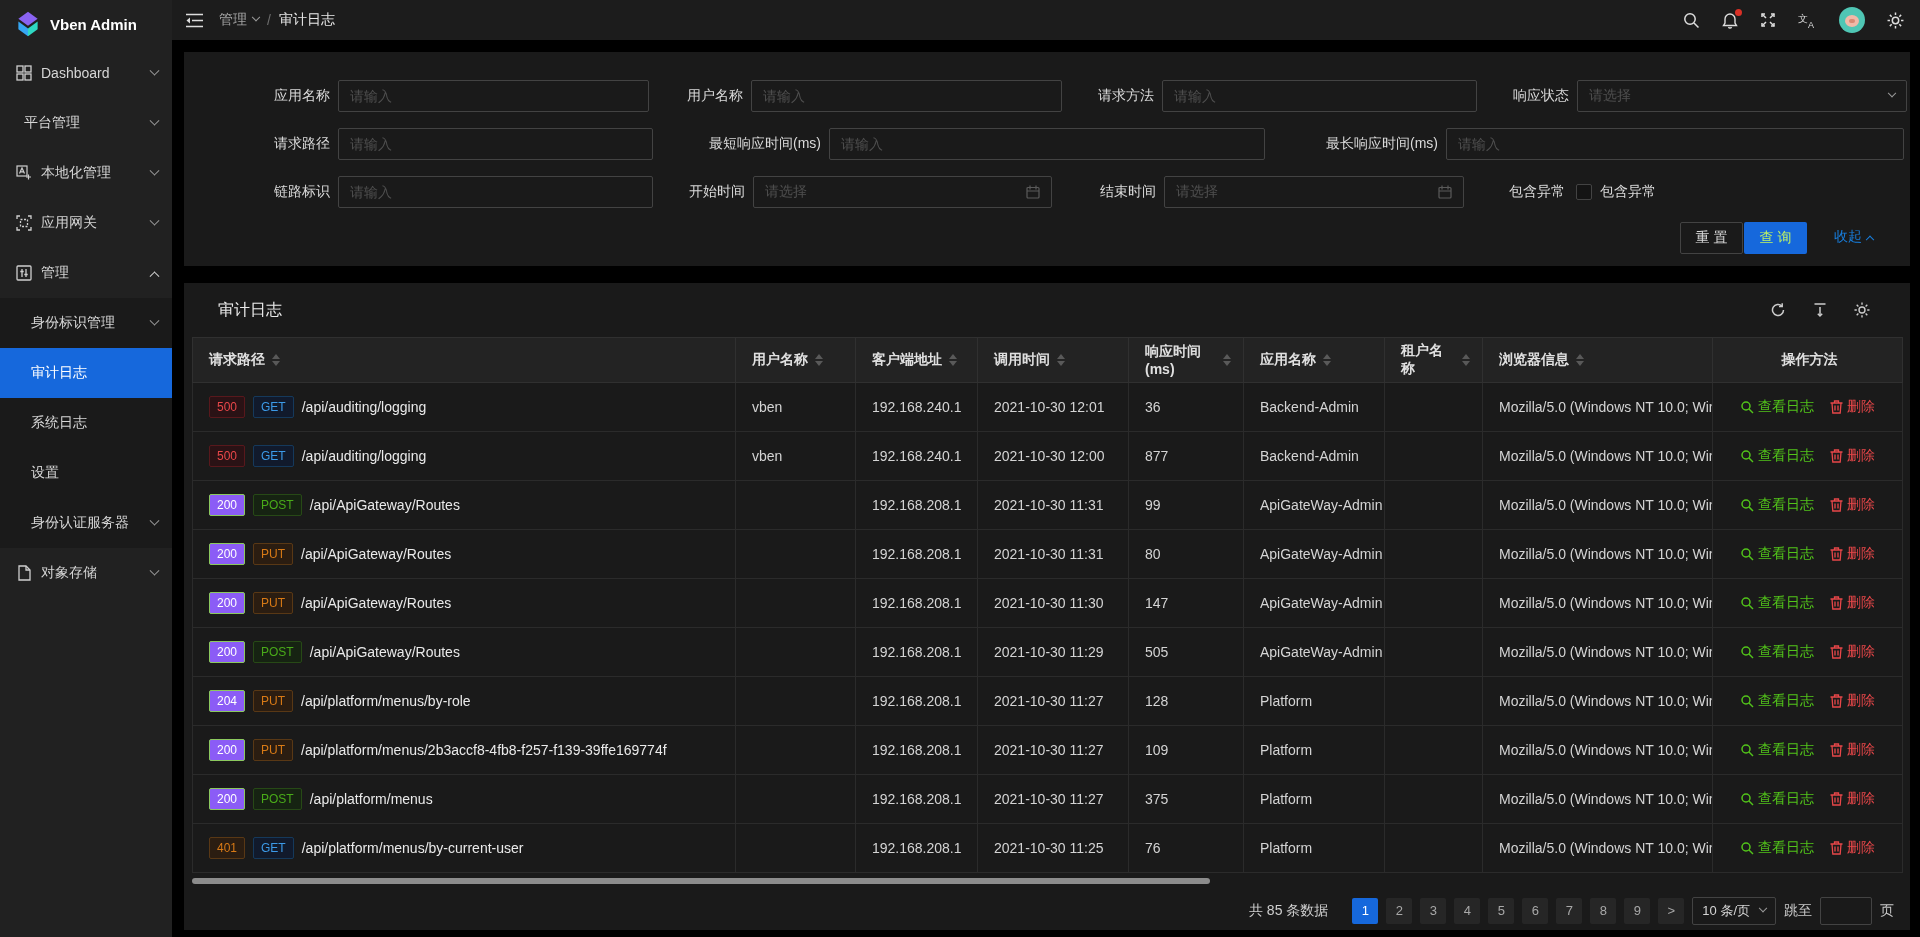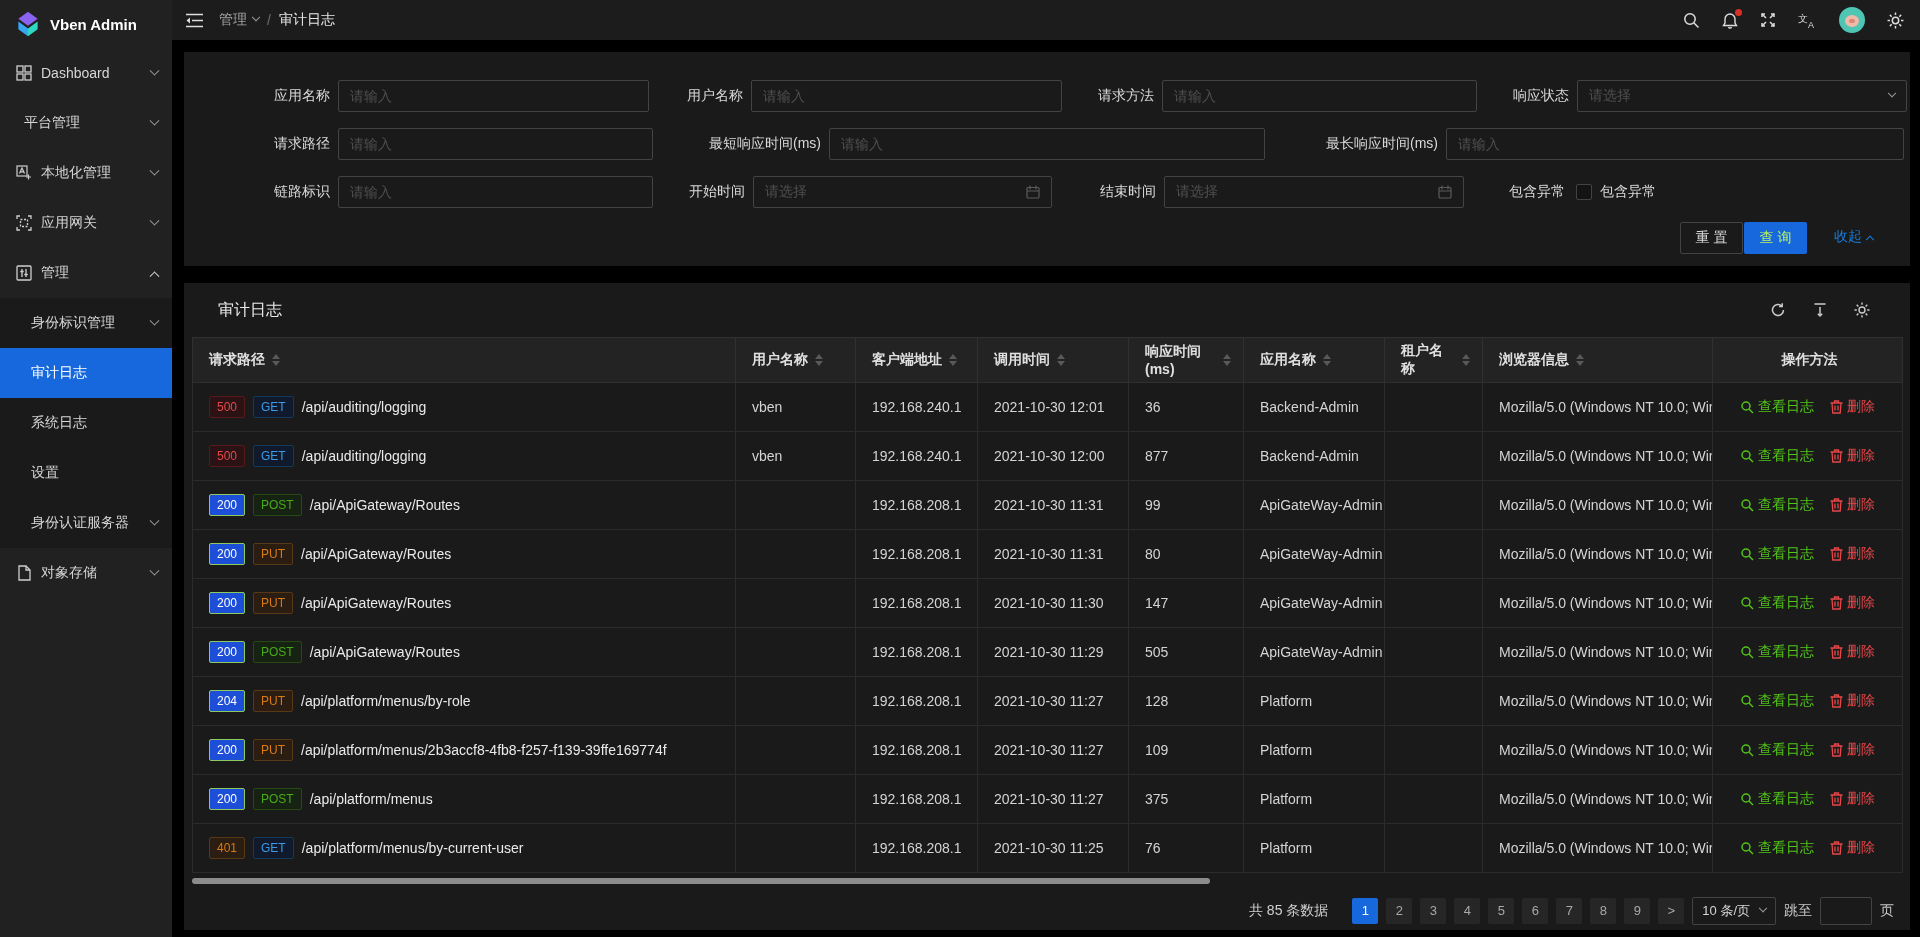--- a/index.html
+++ b/index.html
@@ -85,21 +85,21 @@
   .car.dn{border-top:5px solid #595959}
   tbody td{height:49px;border:1px solid #2b2b2b;color:#d4d4d4;padding:0 8px 0 16px;
     white-space:nowrap;overflow:hidden}
   .path-cell{display:flex;align-items:center;gap:8px}
   .tag{height:22px;padding:0 7px;border-radius:2px;font-size:12px;display:inline-flex;
     align-items:center;border:1px solid transparent;flex-shrink:0}
   .tag-red{color:#e84749;background:#2a1215;border-color:#58181c}
   .tag-blue{color:#3c9ae8;background:#111a2c;border-color:#15395b}
   .tag-green{color:#49aa19;background:#162312;border-color:#274916}
   .tag-orange{color:#d87a16;background:#2b1d11;border-color:#593815}
-  .tag-solid-green{color:#fff;background:#1d4ed8;border-color:#8cc95e}
+  .tag-solid-green{color:#fff;background:#8b5cf6;border-color:#8cc95e}
   .path-text{color:#eaeaea}
   td.td-actions{text-align:center;padding:0}
   .act{display:inline-flex;align-items:center;gap:4px;cursor:pointer;margin:0 8px}
   .act-view{color:#52c41a}
   .act-del{color:#e84749}
   .hscroll{height:8px;margin:4px 8px 0 8px;position:relative}
   .hthumb{position:absolute;left:0;top:1px;width:1018px;height:6px;border-radius:3px;background:#8c8c8c;cursor:pointer}
 
   
   .pagination{display:flex;align-items:center;justify-content:flex-end;gap:8px;

